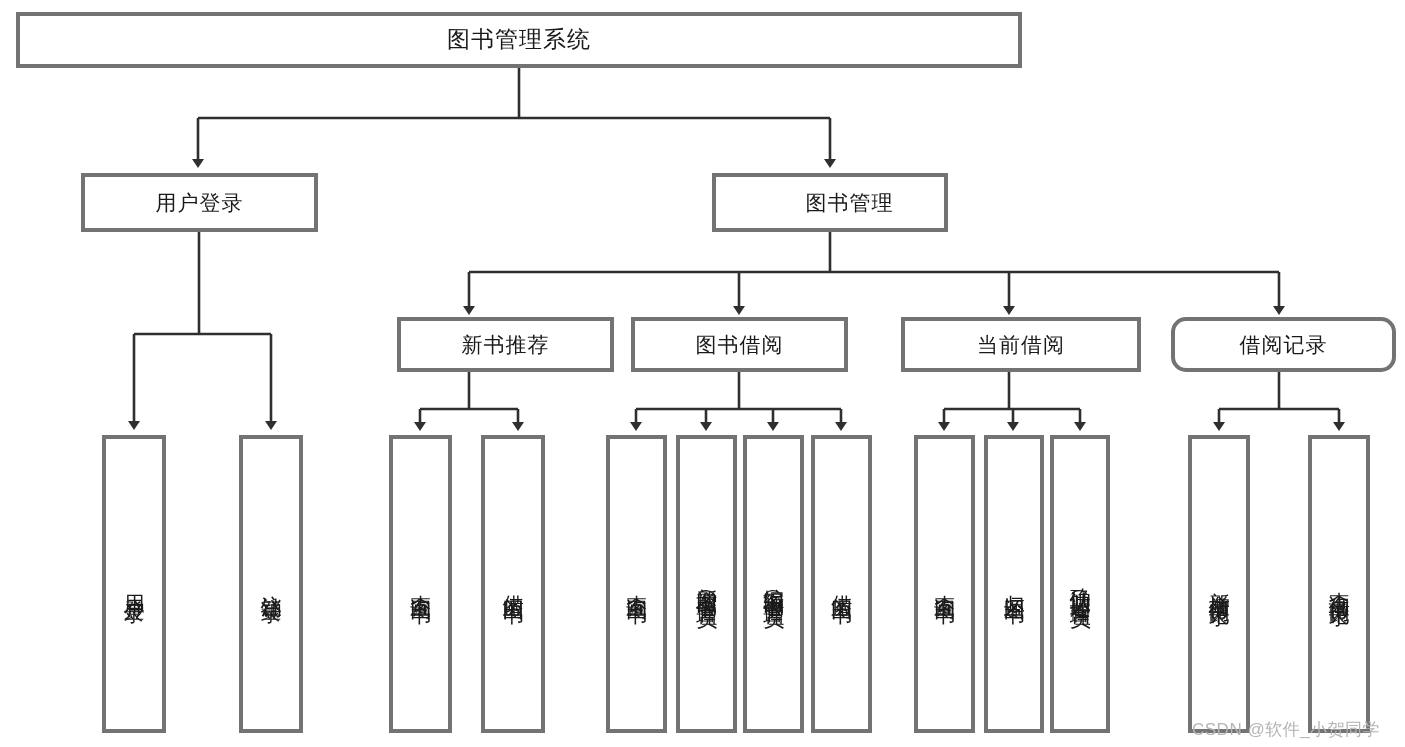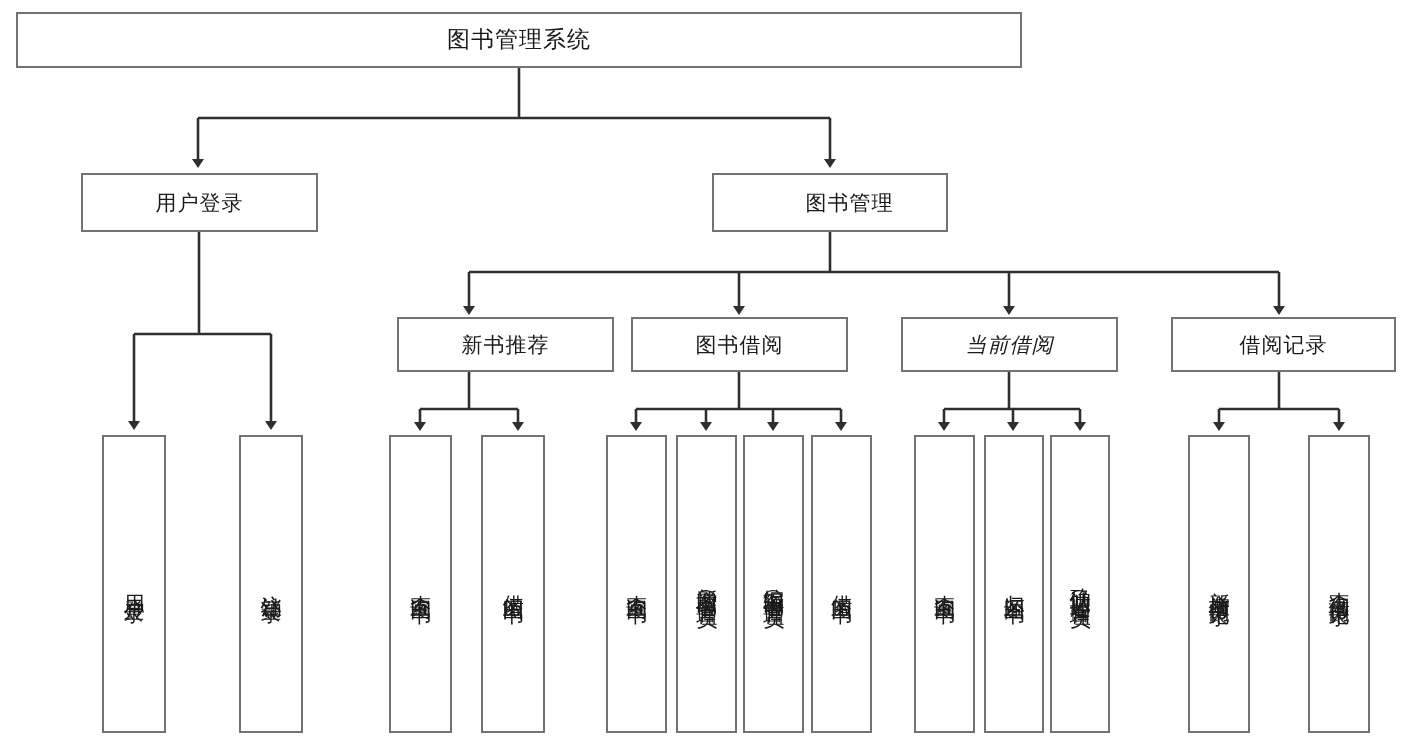--- a/index.html
+++ b/index.html
@@ -22,21 +22,21 @@
     left: 0;
     top: 0;
     width: 1405px;
     height: 747px;
     pointer-events: none;
   }
   .node {
     position: absolute;
     box-sizing: border-box;
     background: #ffffff;
-    border: 2px solid #737373;
+    border: 4px solid #737373;
     display: flex;
     align-items: center;
     justify-content: center;
     color: #1a1a1a;
   }
   .node.h {
     
   }
   .node.h .label {
     font-size: 21px;
@@ -128,24 +128,24 @@
   <div class="node h" style="left:712px;top:173px;width:236px;height:59px;padding-left:39px;">
     <span class="label">图书管理</span>
   </div>
 
   <div class="node h" style="left:361px;top:317px;width:217px;height:55px;margin-left:36px;">
     <span class="label">新书推荐</span>
   </div>
   <div class="node h" style="left:631px;top:317px;width:217px;height:55px;">
     <span class="label">图书借阅</span>
   </div>
-  <div class="node h" style="left:901px;top:317px;width:217px;height:55px;font-style:italic;">
+  <div class="node h" style="left:901px;top:317px;width:240px;height:55px;">
     <span class="label">当前借阅</span>
   </div>
-  <div class="node h" style="left:1171px;top:317px;width:225px;height:55px;">
+  <div class="node h" style="left:1171px;top:317px;width:225px;height:55px;border-radius:15px;">
     <span class="label">借阅记录</span>
   </div>
 
   <div class="node v" style="left:102px;top:435px;width:64px;height:298px;">
     <span class="label">用户登录</span>
   </div>
   <div class="node v" style="left:239px;top:435px;width:64px;height:298px;">
     <span class="label">注销登录</span>
   </div>
 
@@ -179,14 +179,15 @@
     <span class="label">确认归还（管理员）</span>
   </div>
 
   <div class="node v" style="left:1188px;top:435px;width:62px;height:298px;">
     <span class="label">新增借阅记录</span>
   </div>
   <div class="node v" style="left:1308px;top:435px;width:62px;height:298px;">
     <span class="label">查询借阅记录</span>
   </div>
 
+  <div class="watermark" style="left:1192px;top:718px;">CSDN @软件_小贺同学</div>
 
 </div>
 
 </body></html>

